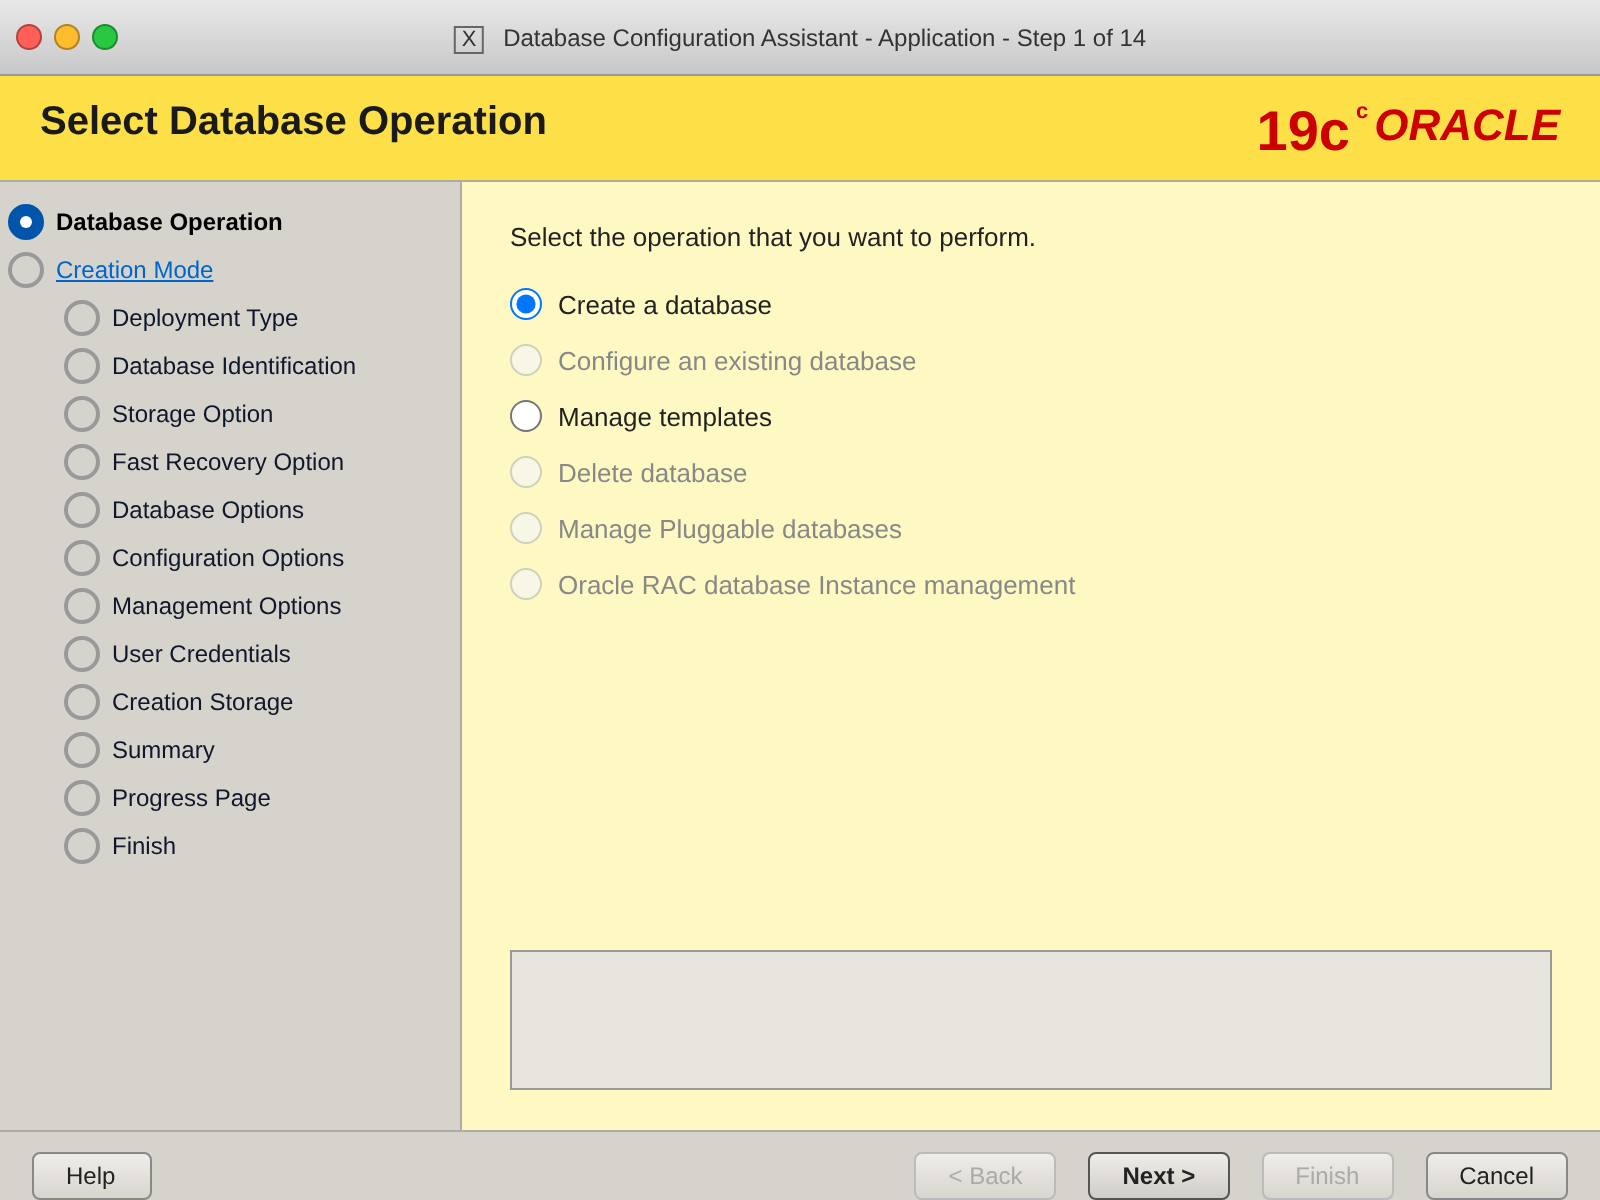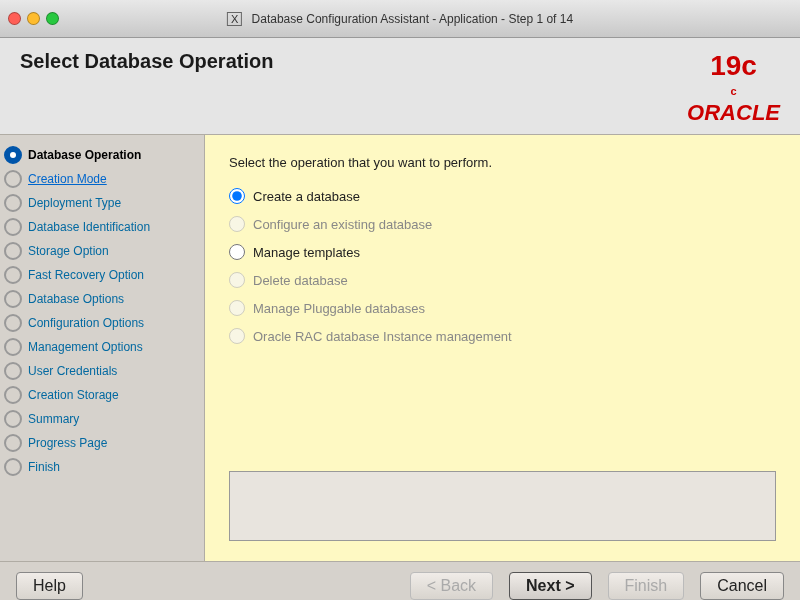--- a/index.html
+++ b/index.html
@@ -48,21 +48,21 @@
     
     .window {
       display: flex;
       flex-direction: column;
       height: 572px;
       background: #d6d2cc;
     }
 
     
     .header {
-      background: #e5e5e5;
+      background: #fde047;
       padding: 12px 20px 8px 20px;
       display: flex;
       justify-content: space-between;
       align-items: flex-start;
       border-bottom: 1px solid #b0aca4;
     }
     .header-title {
       font-size: 20px;
       font-weight: bold;
       color: #1a1a1a;
@@ -89,21 +89,21 @@
 
     
     .content {
       display: flex;
       flex: 1;
       overflow: hidden;
     }
 
     
     .sidebar {
-      width: 205px;
+      width: 231px;
       background: #d6d2cc;
       border-right: 1px solid #b0aca4;
       padding: 8px 0;
       overflow-y: auto;
       text-align: right;
     }
     .sidebar-item {
       display: flex;
       align-items: center;
       padding: 3px 8px 3px 4px;
@@ -115,21 +115,22 @@
     .sidebar-item.active {
       font-weight: bold;
       color: #000;
     }
     .sidebar-item.link-style {
       color: #0066cc;
       text-decoration: underline;
       font-weight: normal;
     }
     .sidebar-item.disabled {
-      color: #0369a1;
+      color: #0f172a;
+      margin-left: 28px;
     }
     .step-indicator {
       width: 18px;
       height: 18px;
       border-radius: 50%;
       border: 2px solid #888;
       display: flex;
       align-items: center;
       justify-content: center;
       margin-right: 6px;
@@ -208,21 +209,21 @@
       justify-content: space-between;
       align-items: center;
     }
     .footer-left {}
     .footer-right {
       display: flex;
       gap: 16px;
     }
     .btn {
       padding: 4px 16px;
-      font-size: 16px;
+      font-size: 12px;
       border: 1px solid #888;
       border-radius: 4px;
       background: linear-gradient(to bottom, #f0ece8, #d8d4ce);
       cursor: pointer;
       color: #222;
       min-width: 60px;
       text-align: left;
     }
     .btn.default {
       border-color: #555;
@@ -247,21 +248,21 @@
     <span style="margin-right:6px; font-size:11px; border:1px solid #666; padding:0 3px;">X</span>
     <span>Database Configuration Assistant - Application - Step 1 of 14</span>
   </div>
 </div>
 
 <div class="window">
 
   <div class="header">
     <div class="header-title">Select Database Operation</div>
     <div class="oracle-logo-block">
-      <div style="display:flex; align-items:center; gap:3px;flex-direction:column;">
+      <div style="display:flex; align-items:flex-start; gap:3px;">
         <span class="oracle-19c">19c</span>
         <span style="font-size:11px; color:#cc0000; font-weight:bold; vertical-align:super;">c</span>
         <span class="oracle-text">ORACLE</span>
       </div>
     </div>
   </div>
 
   <div class="content">
 
     <div class="sidebar">

